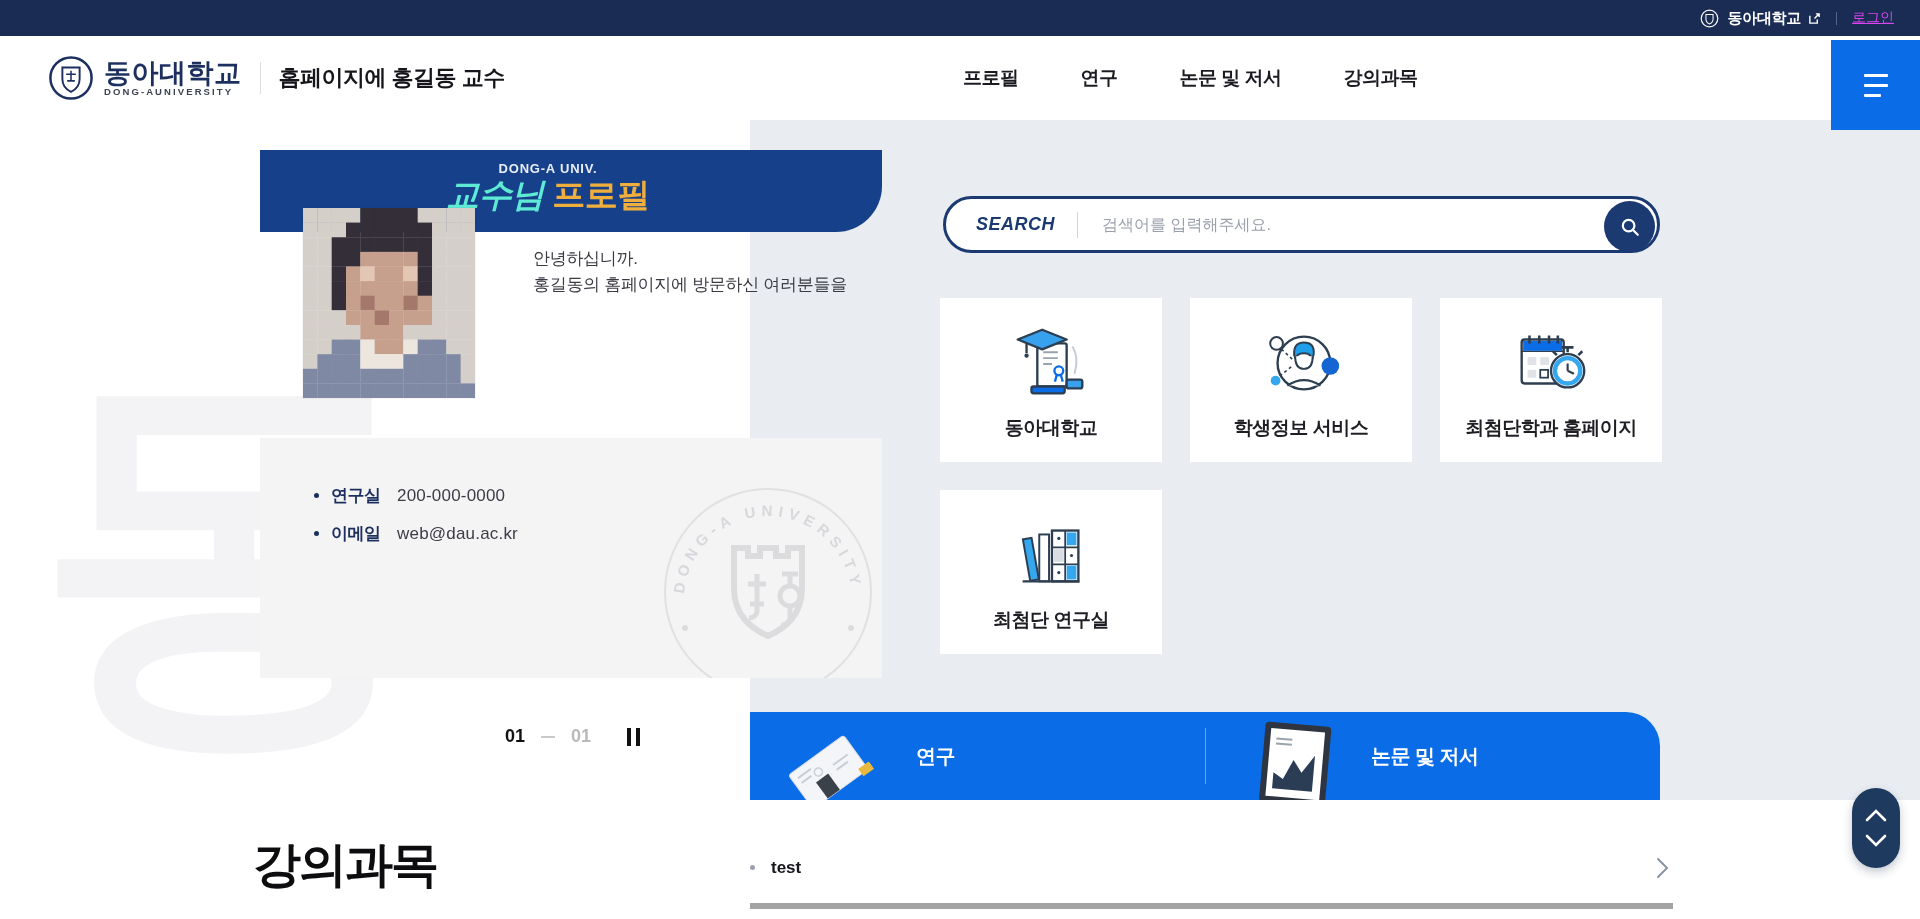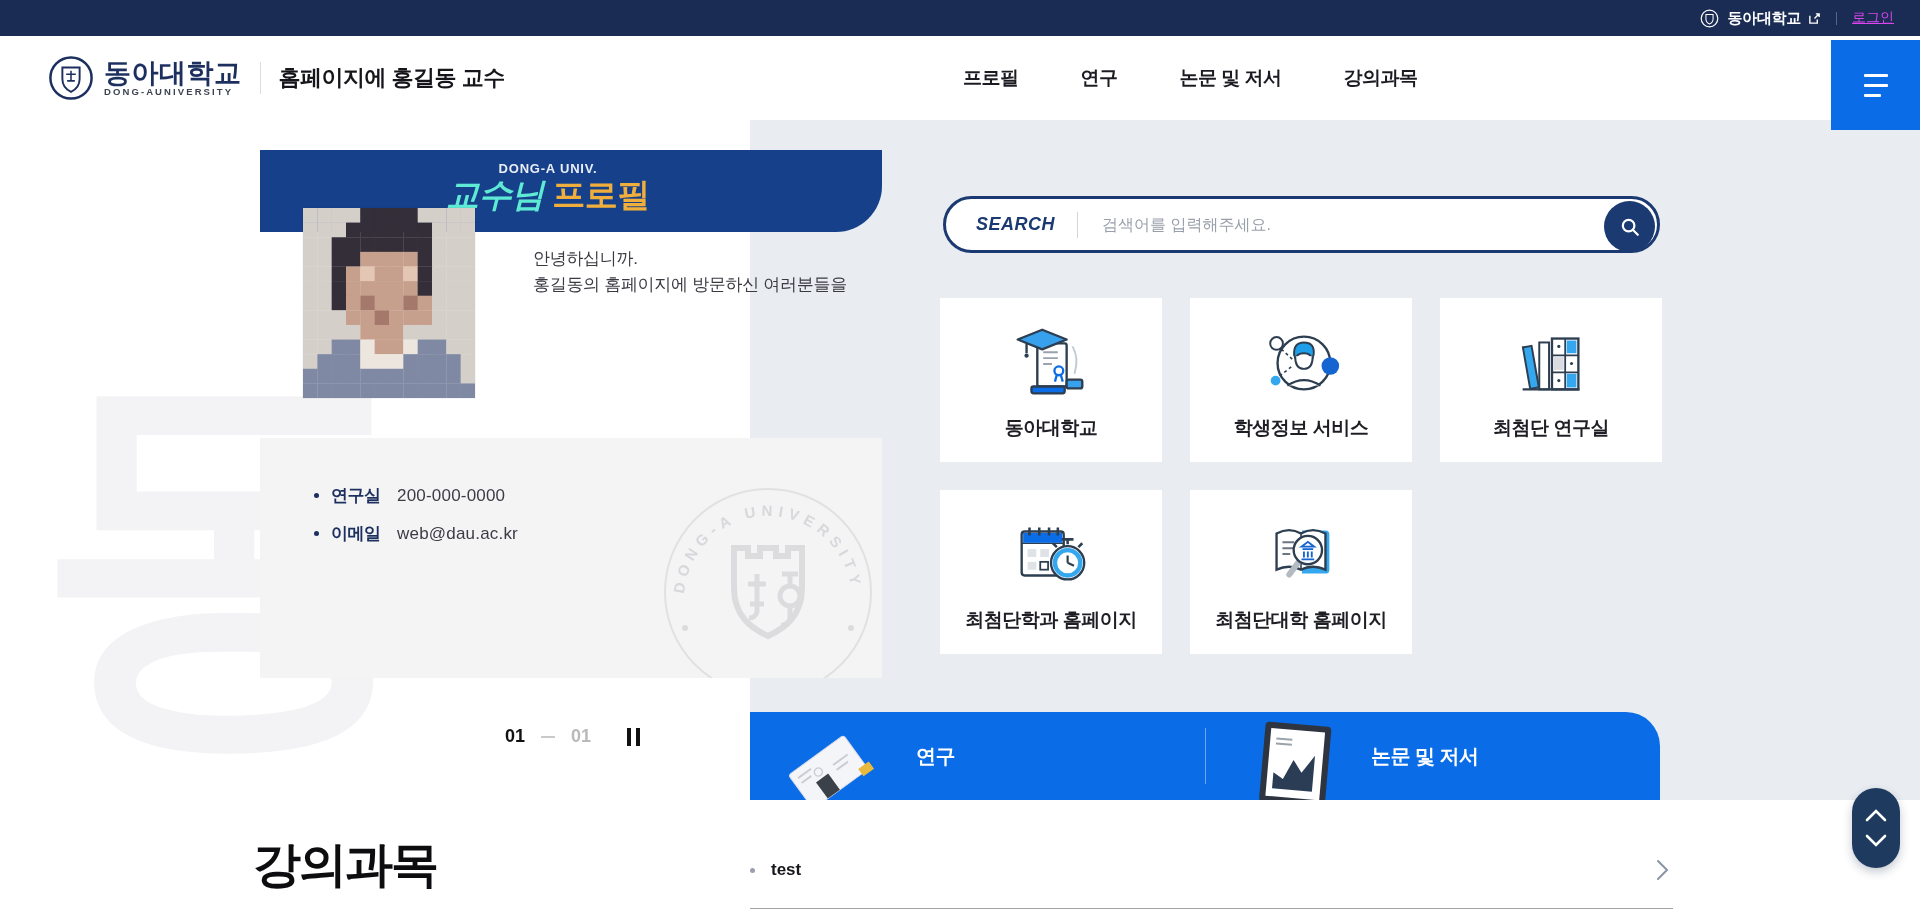--- a/index.html
+++ b/index.html
@@ -85,21 +85,21 @@
     border-radius:0 34px 0 0;z-index:2;display:flex;}
   .banner .bitem{width:455px;display:flex;align-items:center;cursor:pointer;position:relative;}
   .banner .bicon{margin-left:32px;width:120px;height:88px;position:relative;}
   .banner .blabel{font-size:20px;font-weight:800;color:#fff;margin-left:14px;letter-spacing:-.5px;}
   .banner .bdiv{position:absolute;left:455px;top:16px;width:1px;height:56px;background:rgba(255,255,255,.4);}
 
   
   .courses-heading{position:absolute;left:253px;top:833px;font-size:48px;font-weight:900;color:#0d0d0f;
     letter-spacing:-2px;z-index:2;}
   .course-row{position:absolute;left:750px;top:832px;width:923px;height:77px;display:flex;align-items:center;
-    border-bottom:1px solid #a3a3a3;cursor:pointer;z-index:2;}
+    border-bottom:6px solid #a3a3a3;cursor:pointer;z-index:2;}
   .course-row .cdot{width:5px;height:5px;border-radius:50%;background:#9aa1ad;}
   .course-row .clabel{font-size:17px;font-weight:800;color:#16161c;margin-left:16px;}
   .course-row .chev{margin-left:auto;margin-right:4px;}
 
   
   .scrollw{position:absolute;left:1852px;top:788px;width:48px;height:80px;background:#1e3a5f;border-radius:24px;
     display:flex;flex-direction:column;align-items:center;justify-content:center;gap:12px;z-index:11;
     box-shadow:0 4px 10px rgba(20,40,70,.25);}
   .scrollw .sc{cursor:pointer;display:flex;}
 </style>
@@ -398,62 +398,50 @@
           <path d="M39 38 q0 13 9 13 q9 0 9-13" fill="#fff" stroke="#2c3e50" stroke-width="2"></path>
           <path d="M31 68 q17-11 34 0" fill="#fff" stroke="#2c3e50" stroke-width="2.4"></path>
           <circle cx="20" cy="25" r="6.5" fill="#fff" stroke="#2c3e50" stroke-width="2"></circle>
           <circle cx="19" cy="63" r="5" fill="#35a7ef"></circle>
           <circle cx="75" cy="48" r="9" fill="#1464d2"></circle>
         </svg>
         <div class="qlabel">학생정보 서비스</div>
       </div>
       <div class="qcard">
         <svg viewBox="0 0 90 90">
-          <rect x="20" y="28" width="9" height="43" fill="#35a7ef" stroke="#2c3e50" stroke-width="2" transform="rotate(-10 24 50)"></rect>
-          <rect x="33" y="24" width="10" height="48" fill="#fff" stroke="#2c3e50" stroke-width="2"></rect>
-          <rect x="46" y="20" width="27" height="52" fill="#fff" stroke="#2c3e50" stroke-width="2.4"></rect>
-          <path d="M46 37.3 h27 M46 54.6 h27 M59.5 20 v52" stroke="#2c3e50" stroke-width="1.8" fill="none"></path>
-          <rect x="61" y="22" width="10" height="13" fill="#35a7ef"></rect>
-            <rect x="48" y="39" width="10" height="13" fill="#d9dde2"></rect>
-          <rect x="61" y="56" width="10" height="14" fill="#35a7ef"></rect>
-          <circle cx="53" cy="28" r="1.6" fill="#2c3e50"></circle>
-            <circle cx="66" cy="45.5" r="1.6" fill="#2c3e50"></circle>
-            <circle cx="53" cy="63" r="1.6" fill="#2c3e50"></circle>
-          <path d="M16 72 h58" stroke="#2c3e50" stroke-width="2.4"></path>
-        </svg>
-        <div class="qlabel">최첨단 연구실</div>
-      </div>
-      <div class="qcard">
-        <svg viewBox="0 0 90 90">
           <rect x="15" y="21" width="43" height="45" rx="3" fill="#fff" stroke="#2c3e50" stroke-width="2.4"></rect>
           <path d="M15 33 h43" stroke="#2c3e50" stroke-width="1.5"></path>
           <rect x="16.5" y="22.5" width="40" height="10" fill="#0a6ce6"></rect>
           <path d="M23 17v8 M33 17v8 M43 17v8 M52 17v8" stroke="#2c3e50" stroke-width="2.6" fill="none"></path>
           <rect x="21" y="39" width="9" height="8" fill="#dfe3e8"></rect>
             <rect x="34" y="39" width="9" height="8" fill="#dfe3e8"></rect>
           <rect x="21" y="52" width="9" height="8" fill="#dfe3e8"></rect>
             <rect x="34" y="52" width="8" height="8" fill="#fff" stroke="#2c3e50" stroke-width="1.8"></rect>
           <path d="M62 34 v-5 M56 29 h12 M51 37 l-4-4 M73 37 l4-4" stroke="#2c3e50" stroke-width="2.6" fill="none"></path>
           <circle cx="62" cy="53" r="17" fill="#fff" stroke="#2c3e50" stroke-width="2.4"></circle>
           <circle cx="62" cy="53" r="13" fill="none" stroke="#35a7ef" stroke-width="4.5"></circle>
           <path d="M62 53 V45.5 M62 53 l6.5 3" stroke="#2c3e50" stroke-width="2.2" fill="none"></path>
         </svg>
         <div class="qlabel">최첨단학과 홈페이지</div>
       </div>
       <div class="qcard">
         <svg viewBox="0 0 90 90">
-          <path d="M46 20 h24 q4 0 4 4 v36 q0 4-4 4 H46 z" fill="#35a7ef"></path>
-          <path d="M20 23 q13-7 25 0 q12-7 25 0 v37 q-13-6-25 0 q-12-6-25 0 z" fill="#fff" stroke="#2c3e50" stroke-width="2.4"></path>
-          <path d="M45 23 v37" stroke="#2c3e50" stroke-width="1.6"></path>
-          <path d="M26 32h12 M26 38h12 M26 44h8" stroke="#6b7684" stroke-width="2" fill="none"></path>
-          <path d="M42 53 L33 65" stroke="#b3bac2" stroke-width="6" stroke-linecap="round"></path>
-          <circle cx="52" cy="40" r="14.5" fill="#fff" stroke="#2c3e50" stroke-width="2.4"></circle>
-          <path d="M45.5 36.5 l6.5-5 6.5 5 z M46.5 39 h11 M48 41.5 v6 M52 41.5 v6 M56 41.5 v6 M45.5 49.5 h13" stroke="#1464d2" stroke-width="1.9" fill="none"></path>
-        </svg>
-        <div class="qlabel">최첨단대학 홈페이지</div>
+          <rect x="20" y="28" width="9" height="43" fill="#35a7ef" stroke="#2c3e50" stroke-width="2" transform="rotate(-10 24 50)"></rect>
+          <rect x="33" y="24" width="10" height="48" fill="#fff" stroke="#2c3e50" stroke-width="2"></rect>
+          <rect x="46" y="20" width="27" height="52" fill="#fff" stroke="#2c3e50" stroke-width="2.4"></rect>
+          <path d="M46 37.3 h27 M46 54.6 h27 M59.5 20 v52" stroke="#2c3e50" stroke-width="1.8" fill="none"></path>
+          <rect x="61" y="22" width="10" height="13" fill="#35a7ef"></rect>
+            <rect x="48" y="39" width="10" height="13" fill="#d9dde2"></rect>
+          <rect x="61" y="56" width="10" height="14" fill="#35a7ef"></rect>
+          <circle cx="53" cy="28" r="1.6" fill="#2c3e50"></circle>
+            <circle cx="66" cy="45.5" r="1.6" fill="#2c3e50"></circle>
+            <circle cx="53" cy="63" r="1.6" fill="#2c3e50"></circle>
+          <path d="M16 72 h58" stroke="#2c3e50" stroke-width="2.4"></path>
+        </svg>
+        <div class="qlabel">최첨단 연구실</div>
       </div>
     </div>
 
     <div class="banner">
       <div class="bitem">
         <div class="bicon">
           <svg width="120" height="110" viewBox="0 0 120 110" style="position:absolute;top:4px;left:-12px;">
             <g transform="rotate(-36 60 55)">
               <rect x="24" y="34" width="68" height="42" rx="3" fill="#f4f5f8" stroke="#dcdfe6"></rect>
               <rect x="42" y="56" width="15" height="20" fill="#3a4149"></rect>

